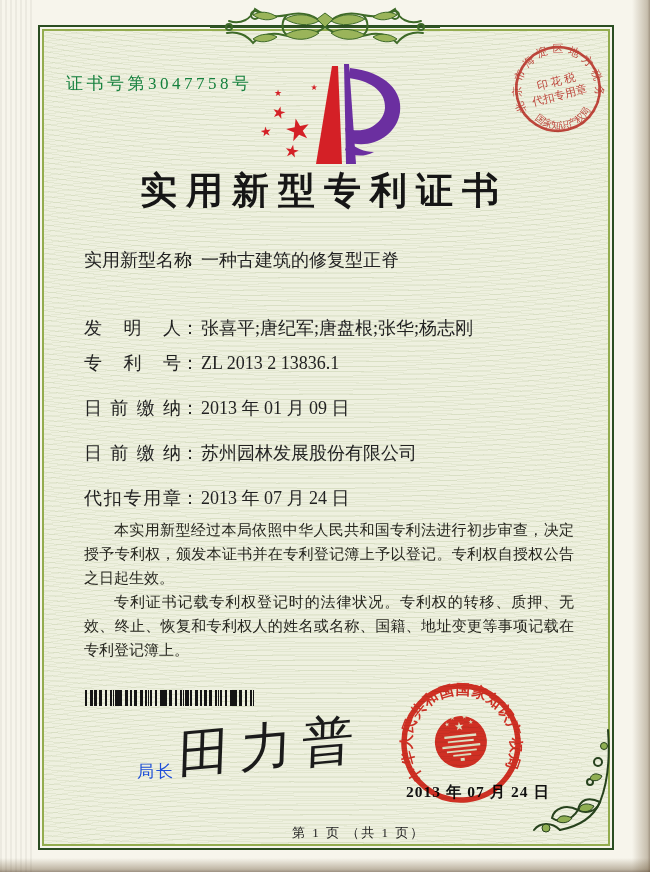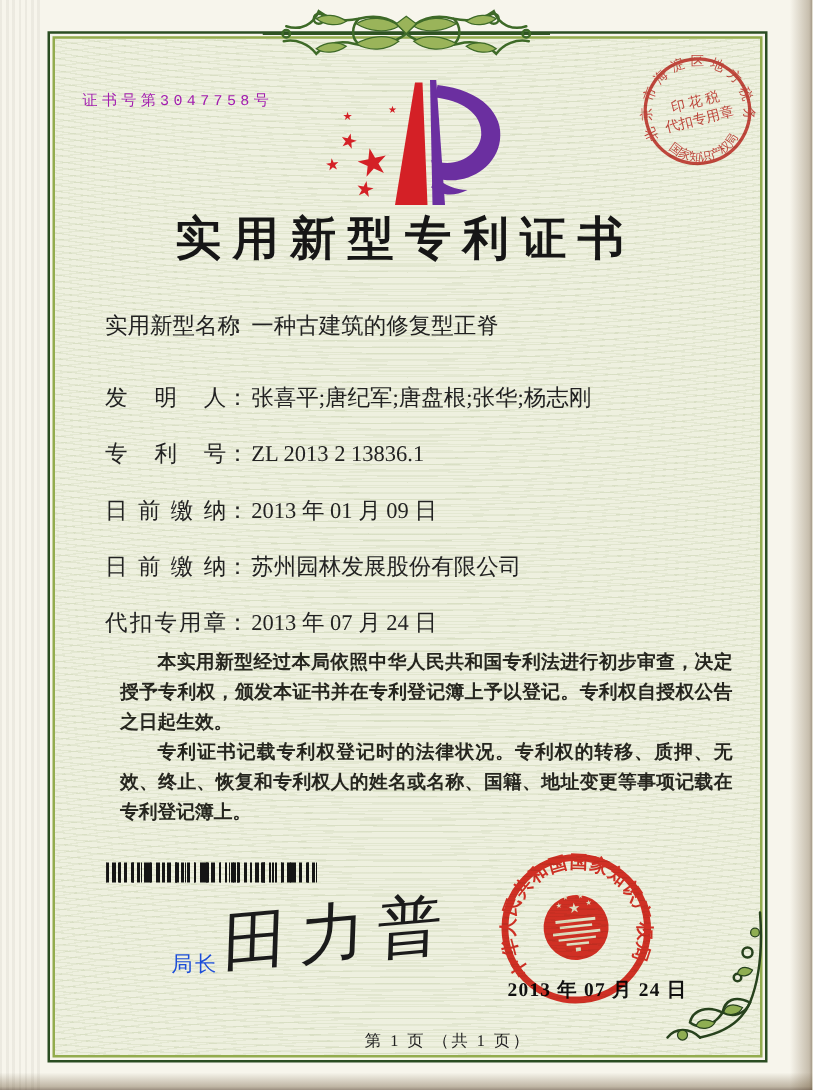--- a/index.html
+++ b/index.html
@@ -21,36 +21,36 @@
     border:2px solid #2b4d22;}
   .frame-inner{position:absolute;inset:2px;border:2px solid #93ac4e;
     background-color:#eef0df;
     background-image:
       repeating-radial-gradient(1200px 800px at 50% -640px,rgba(148,168,108,.14) 0 1.5px,rgba(0,0,0,0) 1.5px 7px),
       repeating-radial-gradient(1300px 900px at 50% 1460px,rgba(148,168,108,.11) 0 1.5px,rgba(0,0,0,0) 1.5px 8px);}
 
   .ornament-top{position:absolute;left:210px;top:5px;width:230px;height:44px;}
   .corner-flourish{position:absolute;left:528px;top:726px;width:84px;height:118px;}
 
-  .cert-number{position:absolute;left:66px;top:72px;font-size:12px;letter-spacing:3.5px;color:#a21caf;font-family:Liberation Mono, monospace;}
+  .cert-number{position:absolute;left:66px;top:72px;font-size:17px;letter-spacing:3.5px;color:#15803d;}
 
   .logo{position:absolute;left:248px;top:60px;width:158px;height:108px;}
 
   .tax-stamp{position:absolute;left:502px;top:33px;width:112px;height:112px;
     transform:rotate(-14deg);opacity:.88;mix-blend-mode:multiply;}
 
   .title{position:absolute;left:38px;top:166px;width:572px;text-align:center;
     font-size:37px;font-weight:700;letter-spacing:9px;color:#161616;}
 
   .field-row{position:absolute;left:84px;font-size:18px;white-space:nowrap;color:#222;}
   .field-label{display:inline-block;width:97px;text-align:justify;text-align-last:justify;}
   .field-colon{display:inline-block;margin-right:2px;}
-  .row-0{top:248px}.row-1{top:306px}.row-2{top:351px}.row-3{top:396px}.row-4{top:441px}.row-5{top:486px}
-
-  .paragraphs{position:absolute;left:96px;top:518px;width:490px;font-weight:bold;}
+  .row-0{top:248px}.row-1{top:316px}.row-2{top:351px}.row-3{top:396px}.row-4{top:441px}.row-5{top:486px}
+
+  .paragraphs{position:absolute;left:84px;top:518px;width:490px;}
   .paragraphs p{margin:0;font-size:15px;line-height:24px;text-indent:2em;
     text-align:justify;color:#26261f;}
 
   .barcode{position:absolute;left:85px;top:690px;width:170px;height:16px;
     background-image:
       repeating-linear-gradient(90deg,#151515 0 2px,rgba(0,0,0,0) 2px 5px),
       repeating-linear-gradient(90deg,#151515 0 1px,rgba(0,0,0,0) 1px 7px),
       repeating-linear-gradient(90deg,rgba(0,0,0,0) 0 9px,#151515 9px 12px,rgba(0,0,0,0) 12px 23px);}
 
   .signer-title{position:absolute;left:137px;top:760px;font-size:17px;letter-spacing:2px;color:#1d4ed8;}

